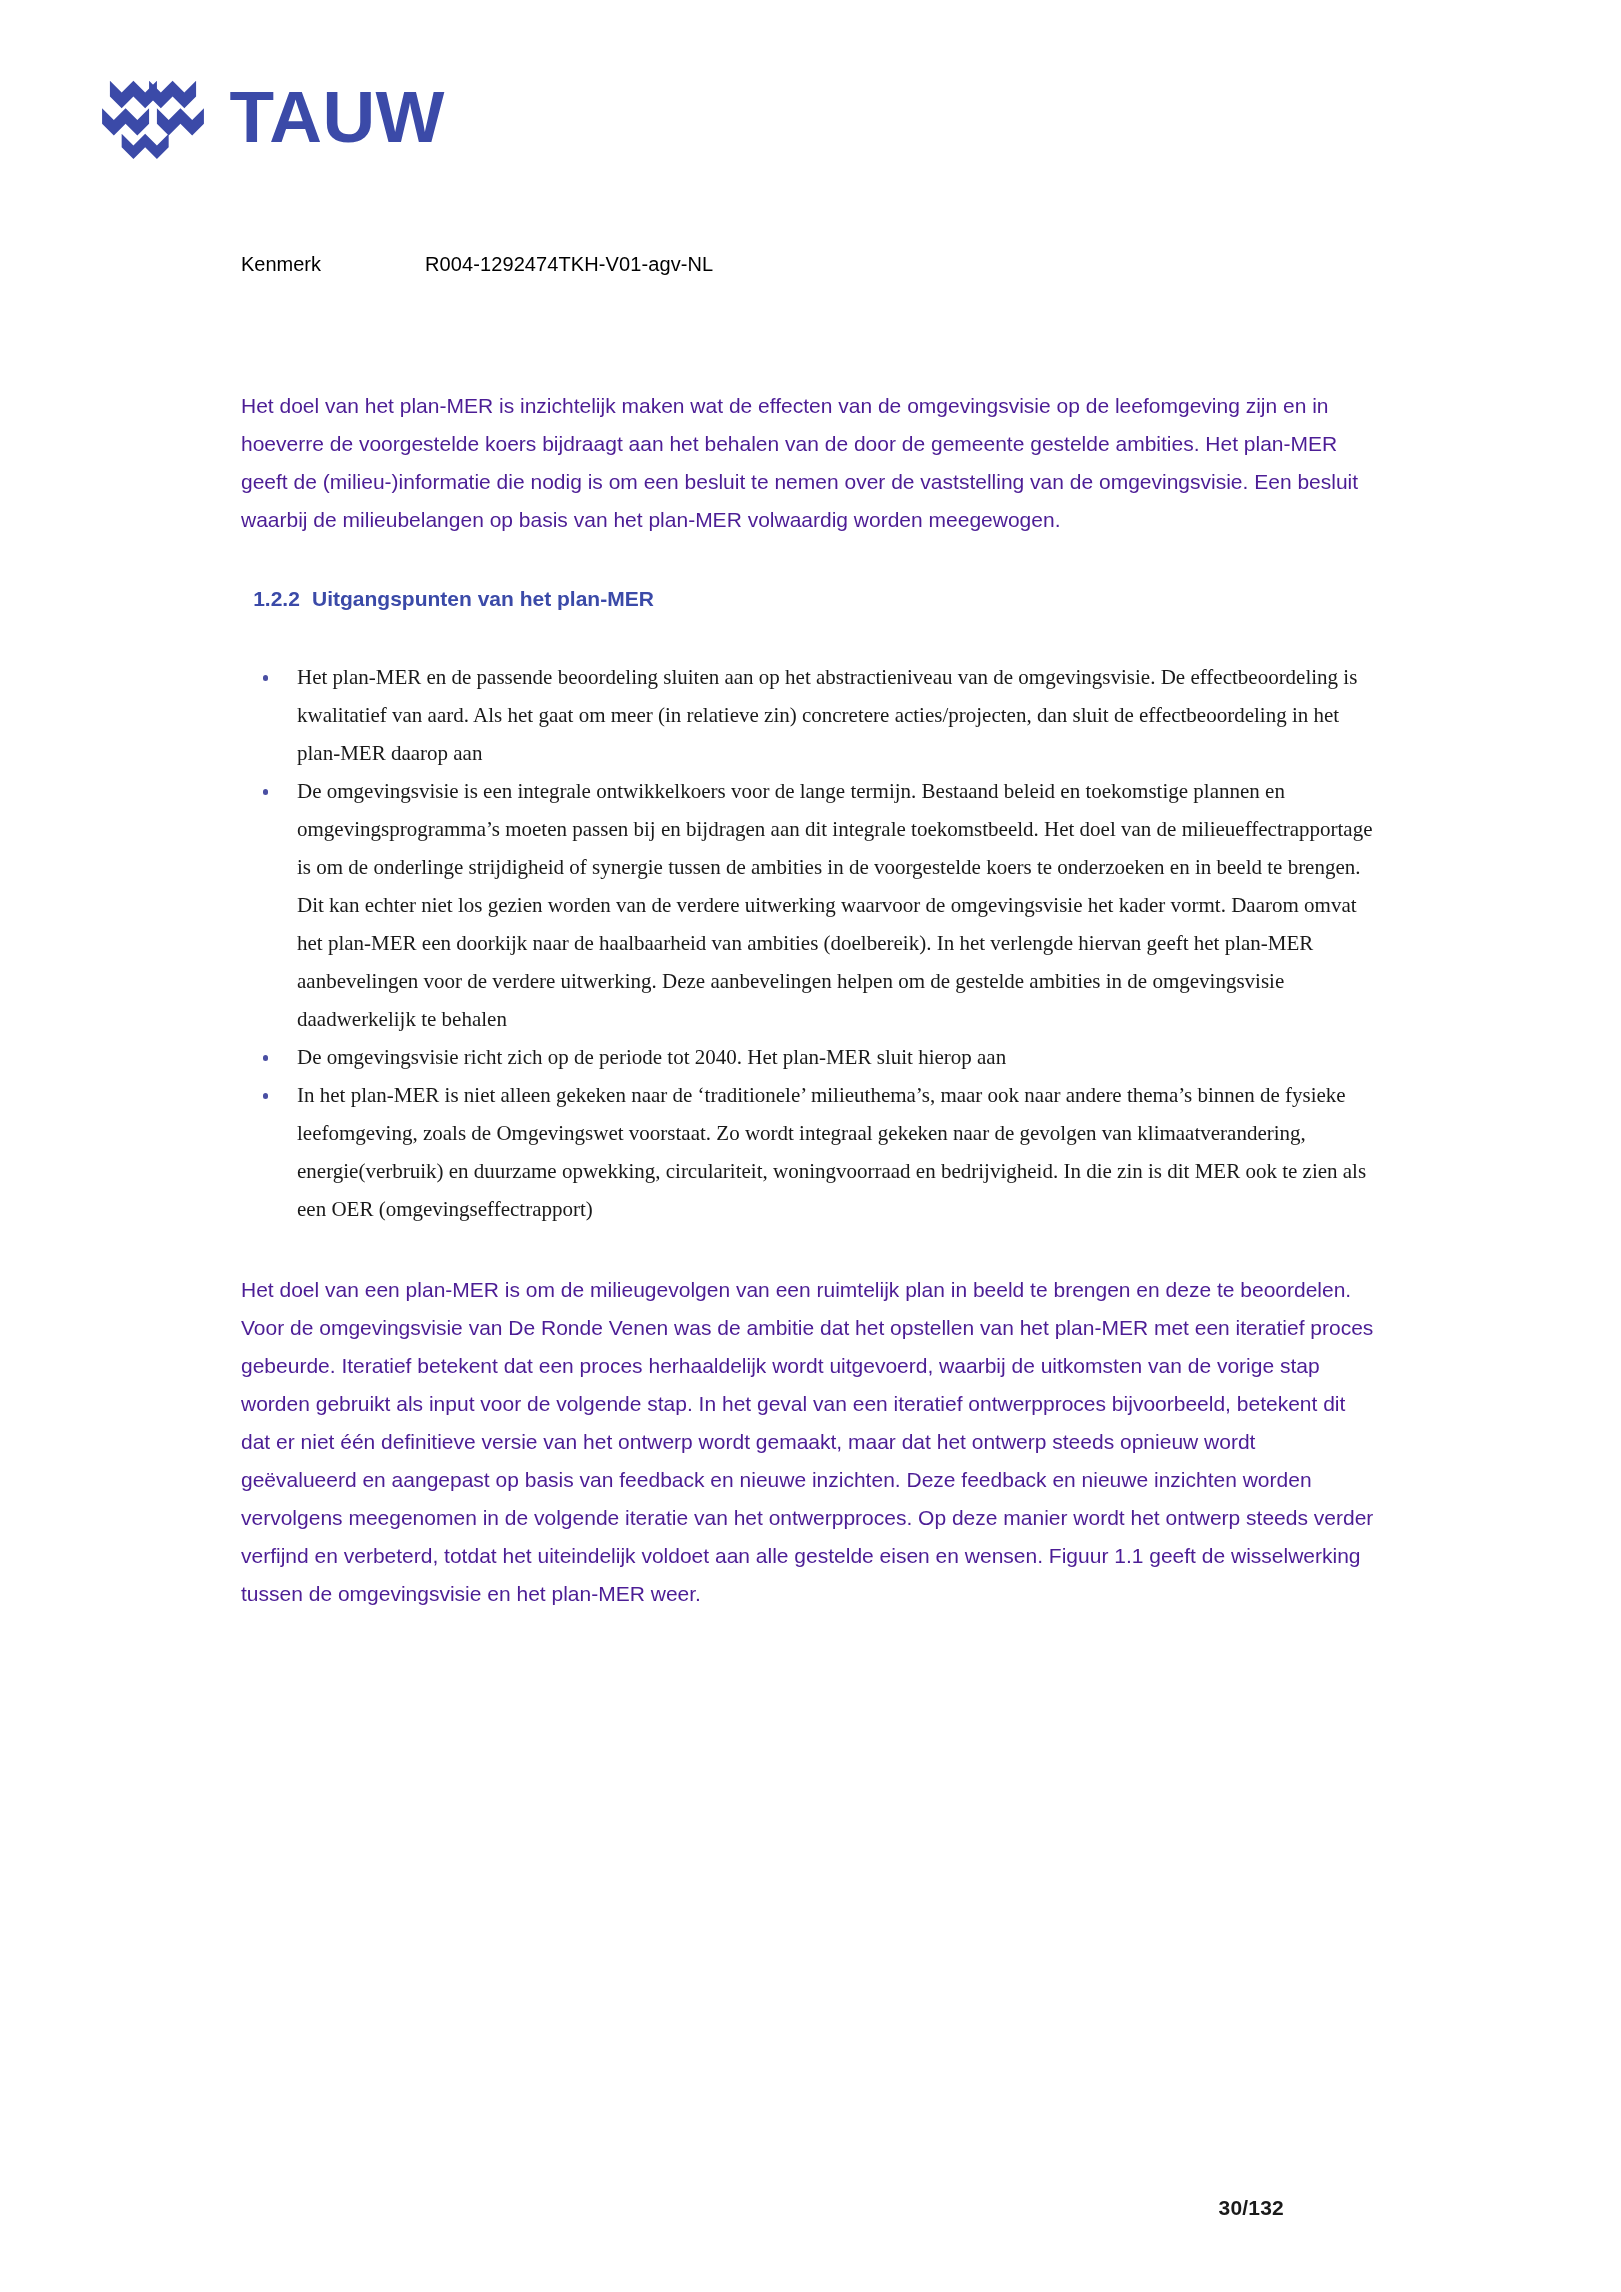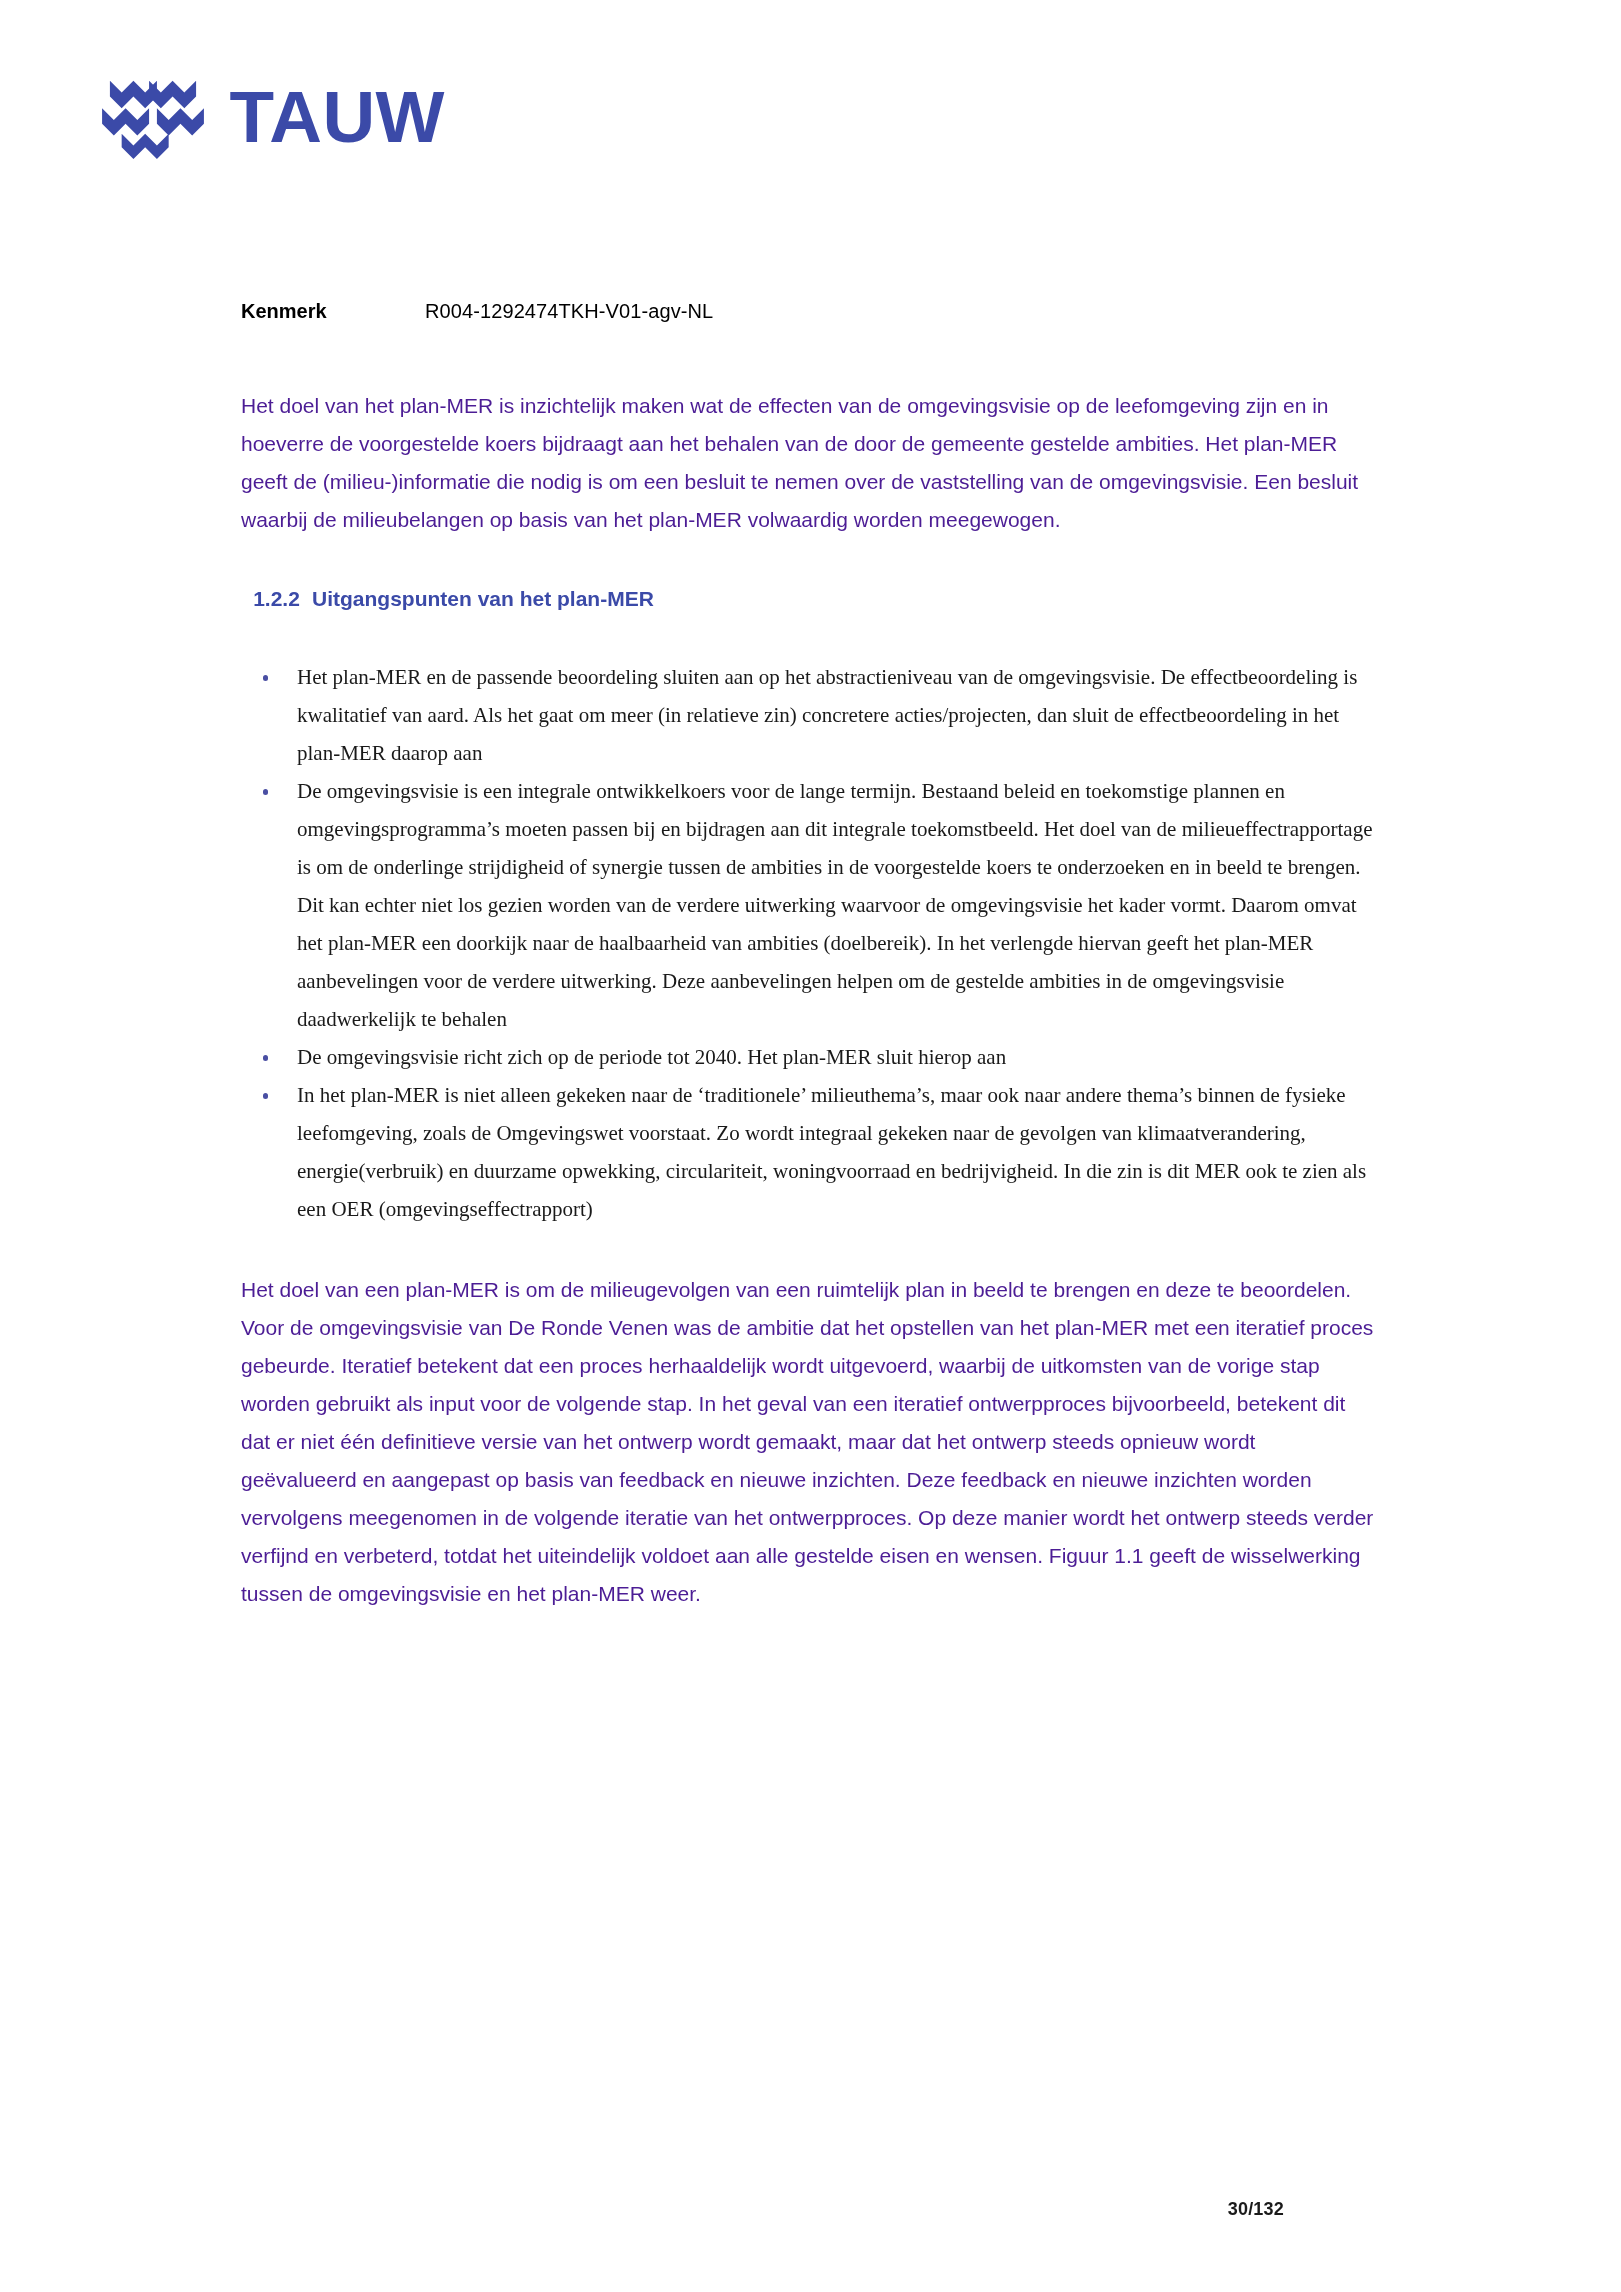--- a/index.html
+++ b/index.html
@@ -50,24 +50,23 @@
   .kenmerk-row {
     position: absolute;
     left: 241px;
     top: 253px;
     display: flex;
     align-items: baseline;
     font-size: 20px;
     color: #000000;
   }
   .kenmerk-label {
-    font-weight: 700;
+    font-weight: 400;
     width: 184px;
     flex: 0 0 184px;
-    margin-top: 47px;
   }
   .kenmerk-value {
     font-weight: 400;
     letter-spacing: 0.1px;
   }
 
   
   .content {
     position: absolute;
     left: 241px;
@@ -128,21 +127,21 @@
     height: 5.9px;
     border-radius: 50%;
     background: #4a4fa3;
   }
 
   
   .page-number {
     position: absolute;
     right: 106px;
     bottom: 73px;
-    font-size: 18px;
+    font-size: 21px;
     font-weight: 700;
     color: #1a1a1a;
     letter-spacing: 0.2px;
   }
 </style>
 </head>
 <body>
 
 <div class="page">
 

